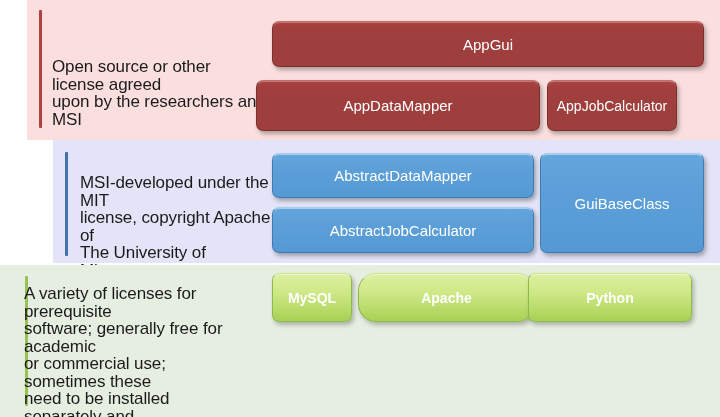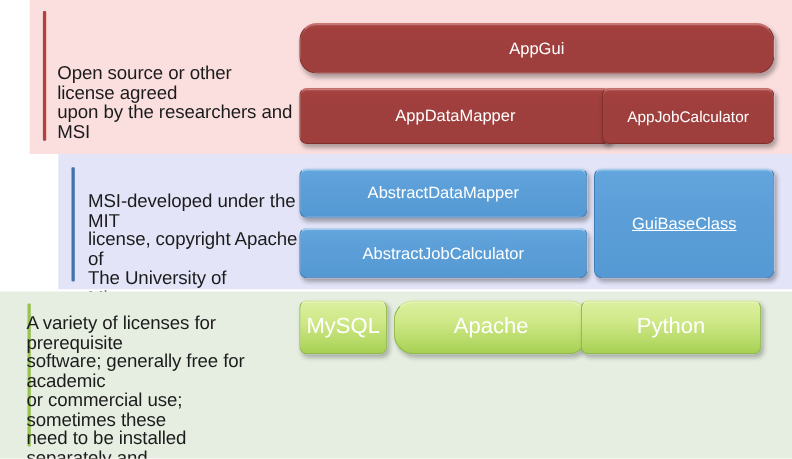--- a/index.html
+++ b/index.html
@@ -98,32 +98,33 @@
                 inset 0 1px 0 rgba(255,255,255,0.45);
     text-align: right;
   }
   .box.green {
     background: linear-gradient(to bottom, #dcf0a0 0%, #cfe888 35%, #aed champions 100%);
     background: linear-gradient(to bottom, #dbf0a0 0%, #cfe887 40%, #a7d154 100%);
     border: 1px solid #8fb94a;
     border-top-color: #cfe68c;
     box-shadow: 2px 3px 4px rgba(0,0,0,0.25),
                 inset 0 1px 0 rgba(255,255,255,0.5);
-    font-size: 20px;
+    font-size: 14px;
+    font-weight: bold;
   }
 
   
-  .b-appgui           { left: 272px; top: 21px;  width: 432px; height: 46px; border-radius: 16px; }
-  .b-appdatamapper    { left: 272px; top: 80px;  width: 284px; height: 51px; }
-  .b-appjobcalculator { left: 547px; top: 80px;  width: 157px; height: 51px; font-size: 14px; }
+  .b-appgui           { left: 272px; top: 21px;  width: 432px; height: 46px; }
+  .b-appdatamapper    { left: 256px; top: 80px;  width: 284px; height: 51px; }
+  .b-appjobcalculator { left: 547px; top: 80px;  width: 130px; height: 51px; font-size: 14px; }
 
   
   .b-abstractdatamapper    { left: 272px; top: 153px; width: 262px; height: 45px; }
   .b-abstractjobcalculator { left: 272px; top: 207px; width: 262px; height: 46px; }
-  .b-guibaseclass          { left: 540px; top: 153px; width: 164px; height: 100px; text-decoration: underline; }
+  .b-guibaseclass          { left: 540px; top: 153px; width: 164px; height: 100px; }
 
   
   .b-mysql  { left: 272px; top: 273px; width:  80px; height: 49px; }
   .b-apache { left: 358px; top: 273px; width: 177px; height: 49px; border-radius: 18px; }
   .b-python { left: 528px; top: 273px; width: 164px; height: 49px; }
   .b-linux  { left: 272px; top: 331px; width: 432px; height: 71px; }
 </style>
 </head>
 <body>
 

